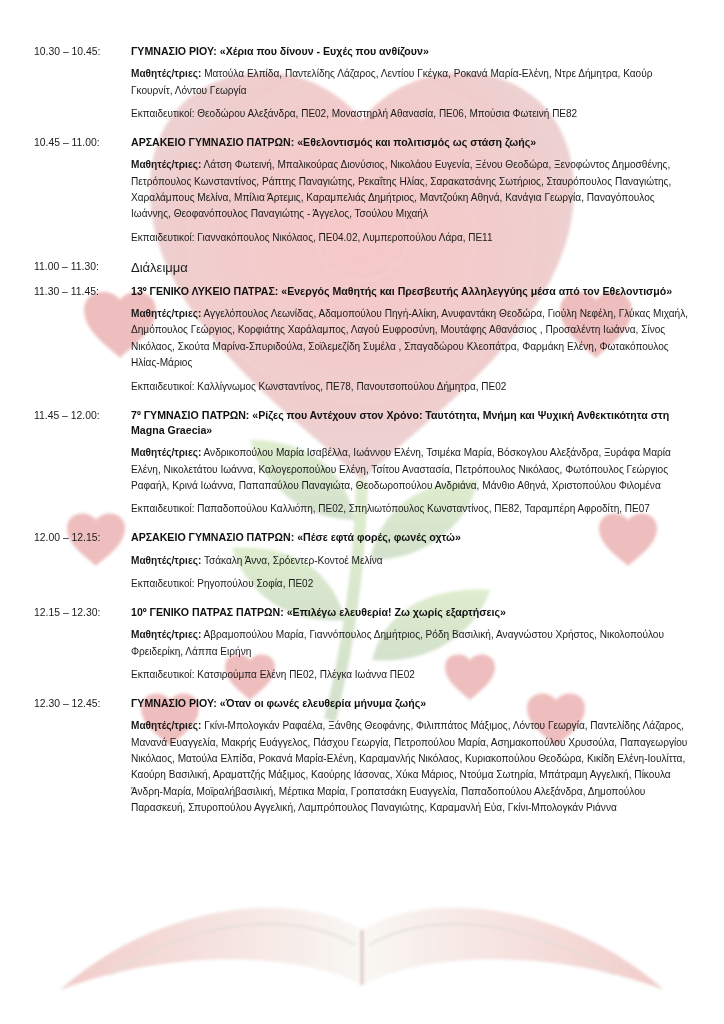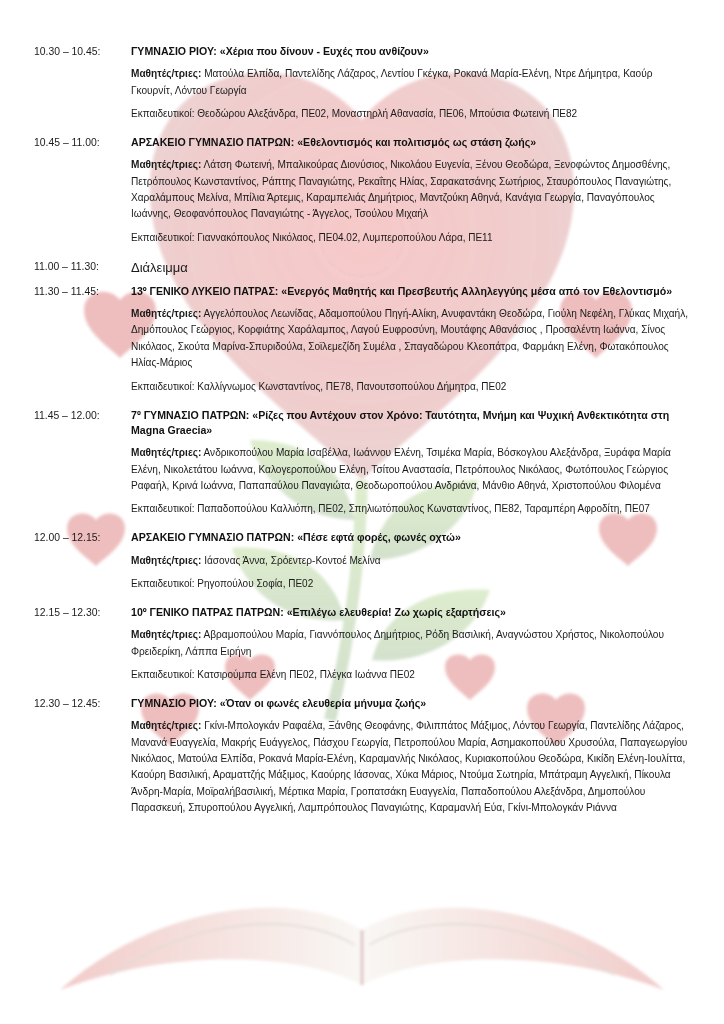--- a/index.html
+++ b/index.html
@@ -219,21 +219,21 @@
 
   <div class="row">
     <div class="time">12.00 – 12.15:</div>
     <div class="body">
       <div class="title">
         <span>ΑΡΣΑΚΕΙΟ ΓΥΜΝΑΣΙΟ ΠΑΤΡΩΝ:</span>
         <span class="ital">«Πέσε εφτά φορές, φωνές οχτώ»</span>
       </div>
       <div class="people">
         <span class="lbl">Μαθητές/τριες:</span>
-        <span>Ιάσονας Άννα, Σρόεντερ-Κοντοέ Μελίνα</span>
+        <span>Τσάκαλη Άννα, Σρόεντερ-Κοντοέ Μελίνα</span>
       </div>
       <div class="teachers">
         <span>Εκπαιδευτικοί:</span>
         <span>Ρηγοπούλου Σοφία,  ΠΕ02</span>
       </div>
     </div>
   </div>
 
   <div class="row">
     <div class="time">12.15 – 12.30:</div>

